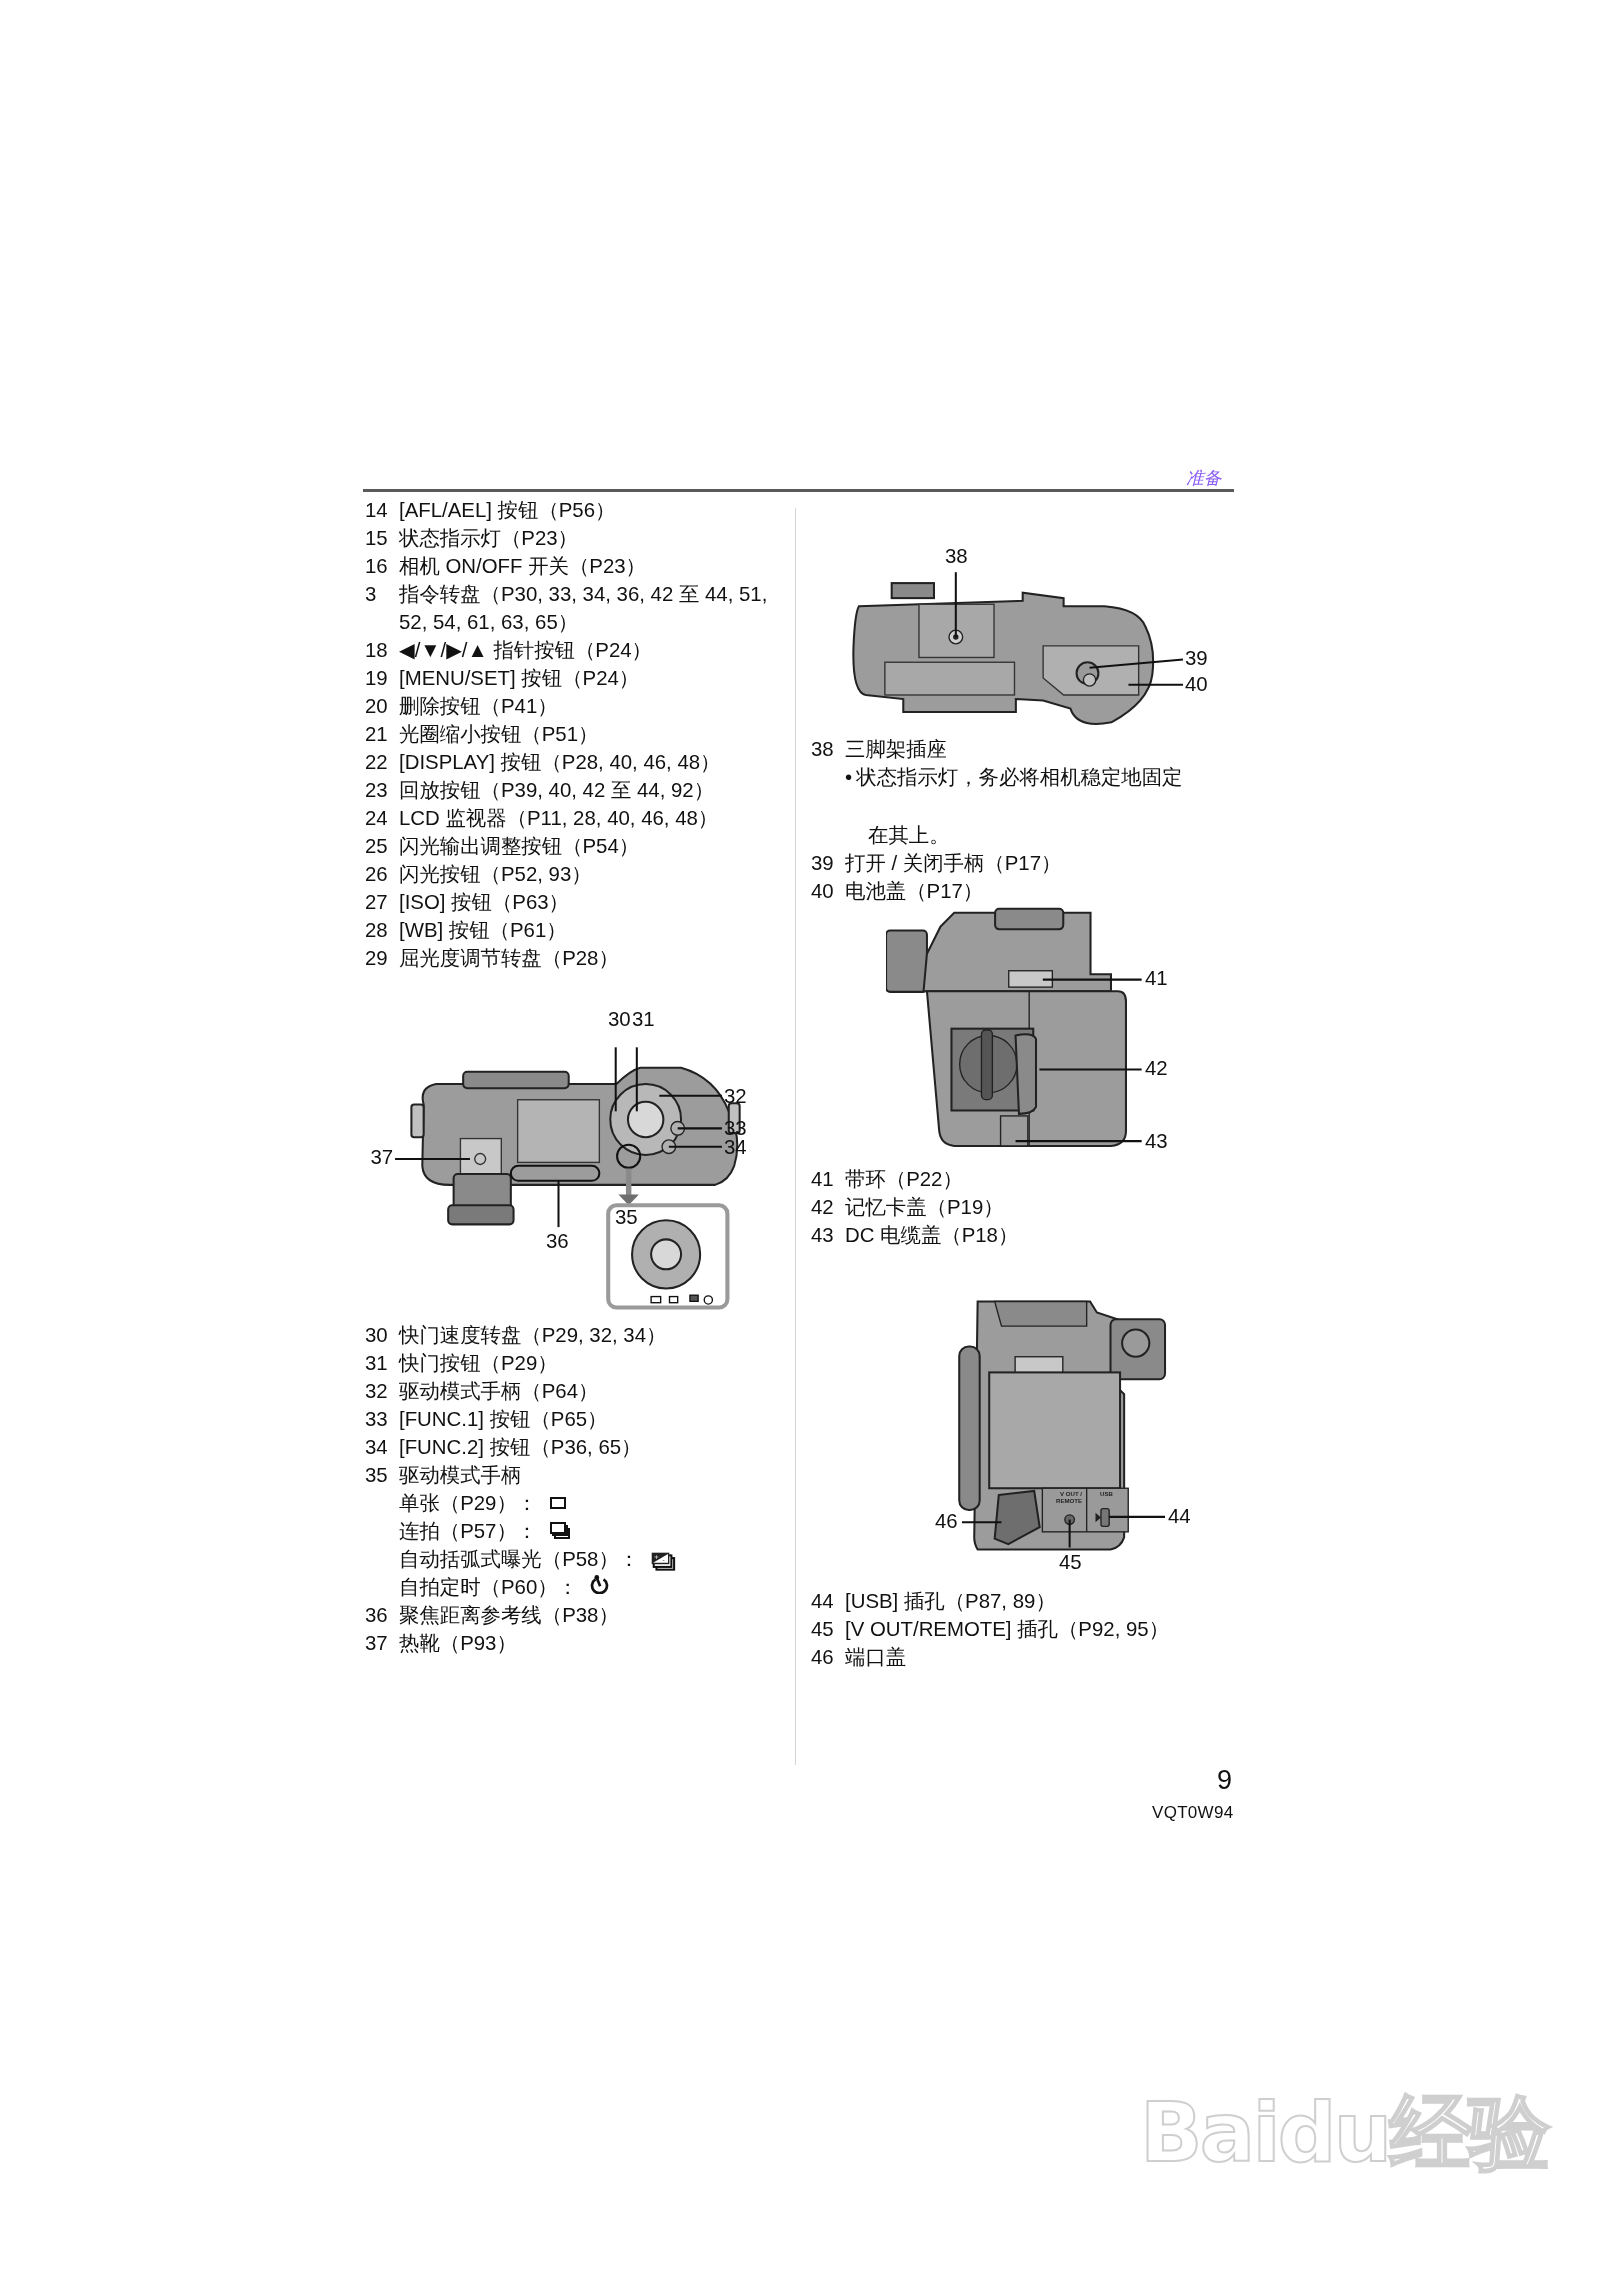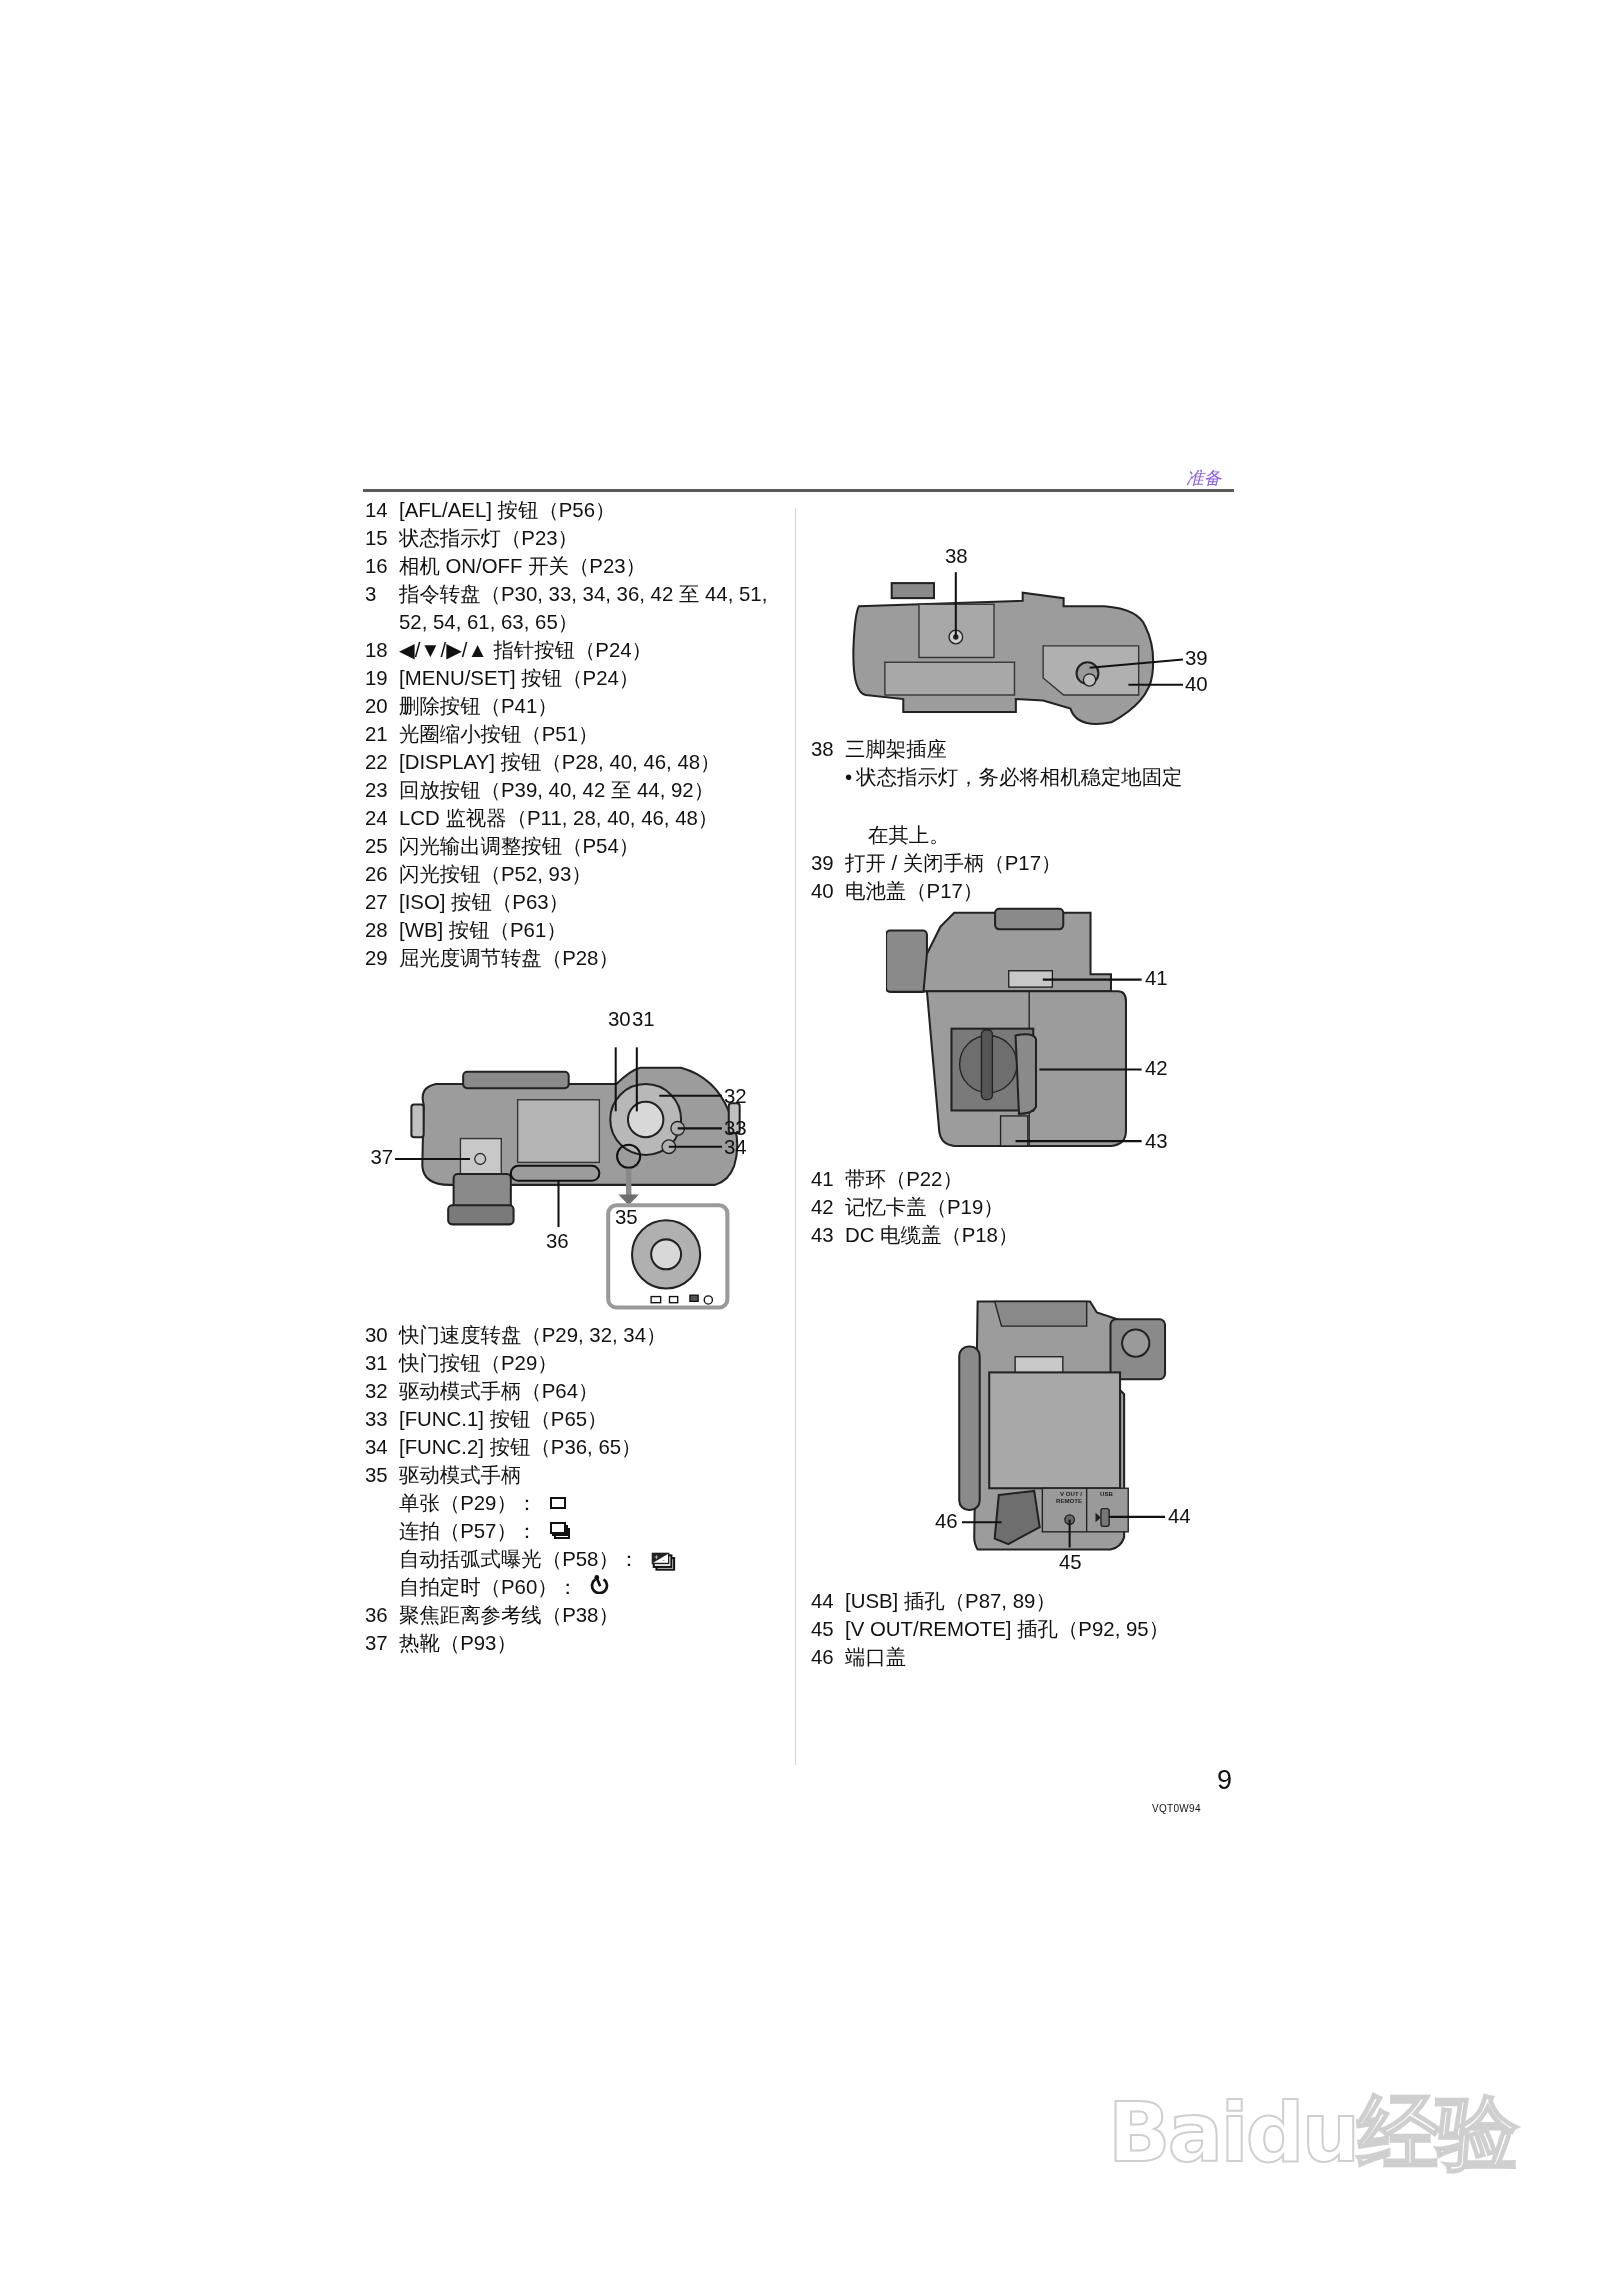--- a/index.html
+++ b/index.html
@@ -24,23 +24,23 @@
   .sub-indent2 { padding-left: 57px; margin-top: 30px; }
 
   .icon-single { display:inline-block; width: 16.4px; height: 11.6px; border: 2px solid #111; margin-left: 12.3px; box-sizing: border-box; }
   .icon-burst { display:inline-block; position: relative; width: 22px; height: 17.7px; margin-left: 12.3px; }
   .icon-burst i { position:absolute; border: 2px solid #111; background:#fff; box-sizing:border-box; width: 16.4px; height: 11.6px; }
   .icon-bracket { display:inline-block; position: relative; width: 24.5px; height: 19px; margin-left: 12.3px; }
   .icon-timer { display:inline-block; margin-left: 12.3px; }
 
   .callout { font-size: 20.4px; color: #111; }
   .page-number { left: 1217px; top: 1765px; font-size: 27px; }
-  .doc-code { left: 1152px; top: 1803px; font-size: 10px; letter-spacing: 0.3px; }
-
-  .watermark { left: 1108px; top: 2079px; }
+  .doc-code { left: 1152px; top: 1803px; font-size: 17px; letter-spacing: 0.3px; }
+
+  .watermark { left: 1140px; top: 2079px; }
   .watermark .wm-brand { font-size: 82px; font-weight: bold; color: #fff;
     -webkit-text-stroke: 2px #cfcfcf; letter-spacing: -2.7px; font-family: "DejaVu Sans", sans-serif; }
   .watermark .wm-url { font-size: 48px; color: #fff; -webkit-text-stroke: 1.4px #cfcfcf; font-family: "DejaVu Sans", sans-serif; margin-top: -5.5px; }
 </style>
 </head>
 <body>
 
 <div class="abs section-header">准备</div>
 <div class="abs header-rule"></div>
 <div class="abs col-divider"></div>

